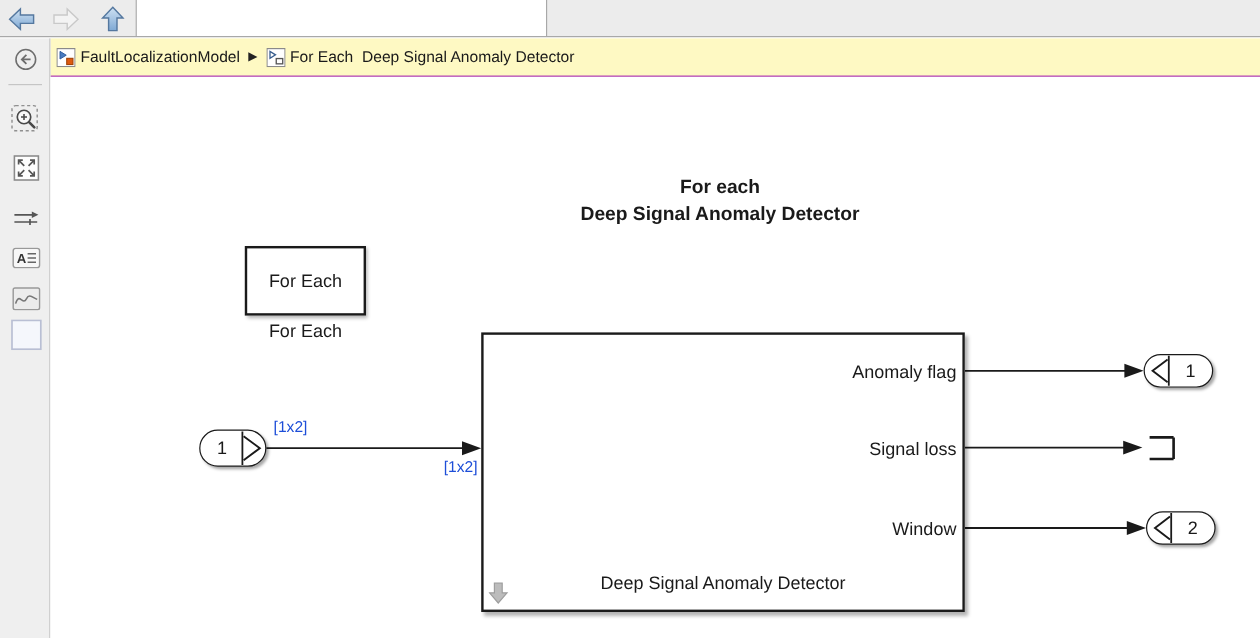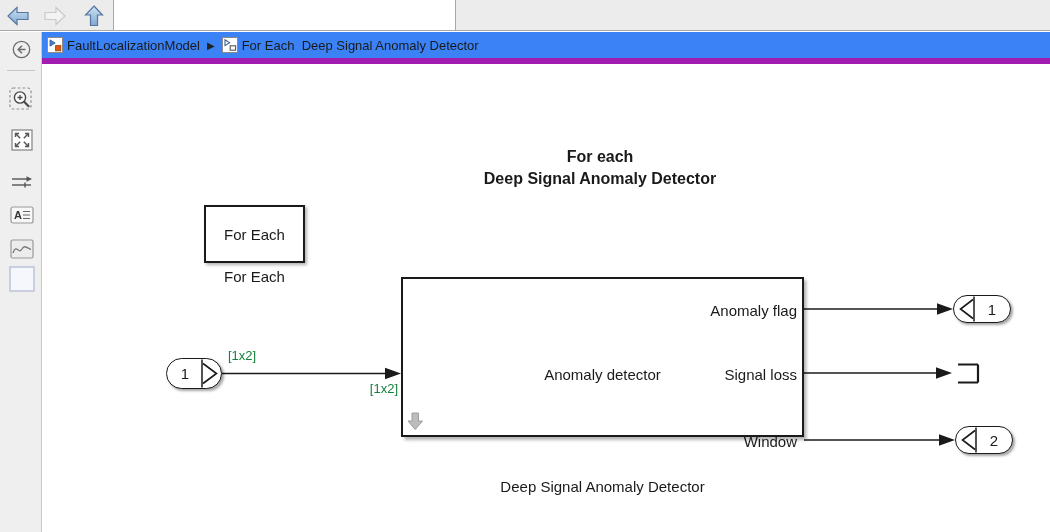--- a/index.html
+++ b/index.html
@@ -12,21 +12,21 @@
     background:#ececec; border-bottom:1px solid #a8a8a8; }
   .navbtn { position:absolute; top:3px; width:26px; height:25px; display:flex;
     align-items:center; justify-content:center; cursor:pointer; }
   .navbtn.back { left:5px; } .navbtn.fwd { left:42px; } .navbtn.up { left:81px; }
   .tab { position:absolute; left:113px; top:0; width:343px; height:30px;
     background:#ffffff; border-left:1px solid #a8a8a8; border-right:1px solid #a8a8a8;
     line-height:30px; padding-left:18px; font-size:13px; white-space:pre; }
 
   
   .breadcrumb { position:absolute; left:42px; top:32px; width:1008px; height:32px;
-    background:#3b82f6; border-bottom:6px solid #a21caf; display:flex;
+    background:#fef9c3; border-bottom:1px solid #a21caf; display:flex;
     align-items:center; padding-left:5px; font-size:13px; }
   .bc-icon { width:16px; height:16px; flex:0 0 16px; margin-right:4px; }
   .bc-text { white-space:pre; cursor:pointer; }
   .bc-sep { margin:0 7px; font-size:10px; color:#222; }
 
   
   .sidebar { position:absolute; left:0; top:32px; width:42px; height:500px;
     background:#efefef; border-right:1px solid #c9c9c9; }
   .sb-btn { position:absolute; left:8px; width:27px; height:27px; display:flex;
     align-items:center; justify-content:center; cursor:pointer; }
@@ -37,37 +37,37 @@
     background:#ffffff; }
   .wires { position:absolute; left:0; top:0; }
 
   .annotation { position:absolute; left:378px; top:82px; width:360px;
     text-align:center; font-weight:bold; font-size:16px; line-height:22px; cursor:default; }
 
   .blk { position:absolute; background:#fff; border:2px solid #1a1a1a;
     box-shadow:2px 2px 3px rgba(0,0,0,0.30); cursor:pointer; }
   .foreach-blk { left:162px; top:141px; width:101px; height:58px; display:flex;
     align-items:center; justify-content:center; font-size:15px; }
-  .detector-blk { left:359px; top:213px; width:403px; height:160px;
+  .detector-blk { left:359px; top:213px; width:403px; height:233px;
     box-shadow:2.5px 3px 3px rgba(0,0,0,0.30); }
   .blk-label { position:absolute; font-size:15px; text-align:center; cursor:default; }
   .port-label { position:absolute; font-size:15px; line-height:18px; white-space:nowrap; }
 
   .stadium { position:absolute; background:#fff; border:1.6px solid #1a1a1a;
     box-shadow:2px 2px 2.5px rgba(0,0,0,0.35); cursor:pointer; }
   .inport { left:124px; top:294px; width:56px; height:31px; border-radius:16px; }
   .outport1 { left:911px; top:231px; width:58px; height:28px; border-radius:14px; }
   .outport2 { left:913px; top:362px; width:58px; height:28px; border-radius:14px; }
   .stadium svg { position:absolute; left:-1px; top:-1px; }
   .pnum { position:absolute; top:0; height:100%; display:flex; align-items:center;
     justify-content:center; font-size:15px; }
   .inport .pnum { left:0; width:36px; }
   .outport1 .pnum, .outport2 .pnum { left:21px; width:34px; }
 
-  .dims { position:absolute; font-size:13px; color:#15803d; cursor:default; }
+  .dims { position:absolute; font-size:13px; color:#1d4ed8; cursor:default; }
   .badge { position:absolute; left:4px; bottom:3px; }
   .terminator { position:absolute; left:913px; top:298px; cursor:pointer; }
 </style>
 </head>
 <body>
 
 <div class="app">
 
   <div class="tabbar">
     <div class="navbtn back">
@@ -204,21 +204,20 @@
         <path d="M37,5.5 L50.5,15.5 L37,25.5" stroke="#1a1a1a" stroke-width="1.6" fill="none"></path>
       </svg>
       <span class="pnum">1</span>
     </div>
 
     <div class="dims" style="left:186px; top:284px;">[1x2]</div>
     <div class="dims" style="left:296px; top:317px; width:60px; text-align:right;">[1x2]</div>
 
     <div class="blk detector-blk">
       <span class="port-label" style="top:23px; right:5px;">Anomaly flag</span>
-      <span class="port-label" style="top:87px; left:0; width:100%; text-align:center;">Anomaly detector</span>
       <span class="port-label" style="top:87px; right:5px;">Signal loss</span>
       <span class="port-label" style="top:154px; right:5px;">Window</span>
       <svg class="badge" width="17" height="21" viewBox="0 0 17 21">
         <path d="M5,2 L11.5,2 L11.5,10 L15.5,10 L8.2,18.5 L1,10 L5,10 Z" fill="#bcbcbc" stroke="#9e9e9e" stroke-width="1"></path>
       </svg>
     </div>
     <div class="blk-label" style="left:359px; top:414px; width:403px;">Deep Signal Anomaly Detector</div>
 
     <div class="stadium outport1">
       <svg width="58" height="28" viewBox="0 0 58 28">

